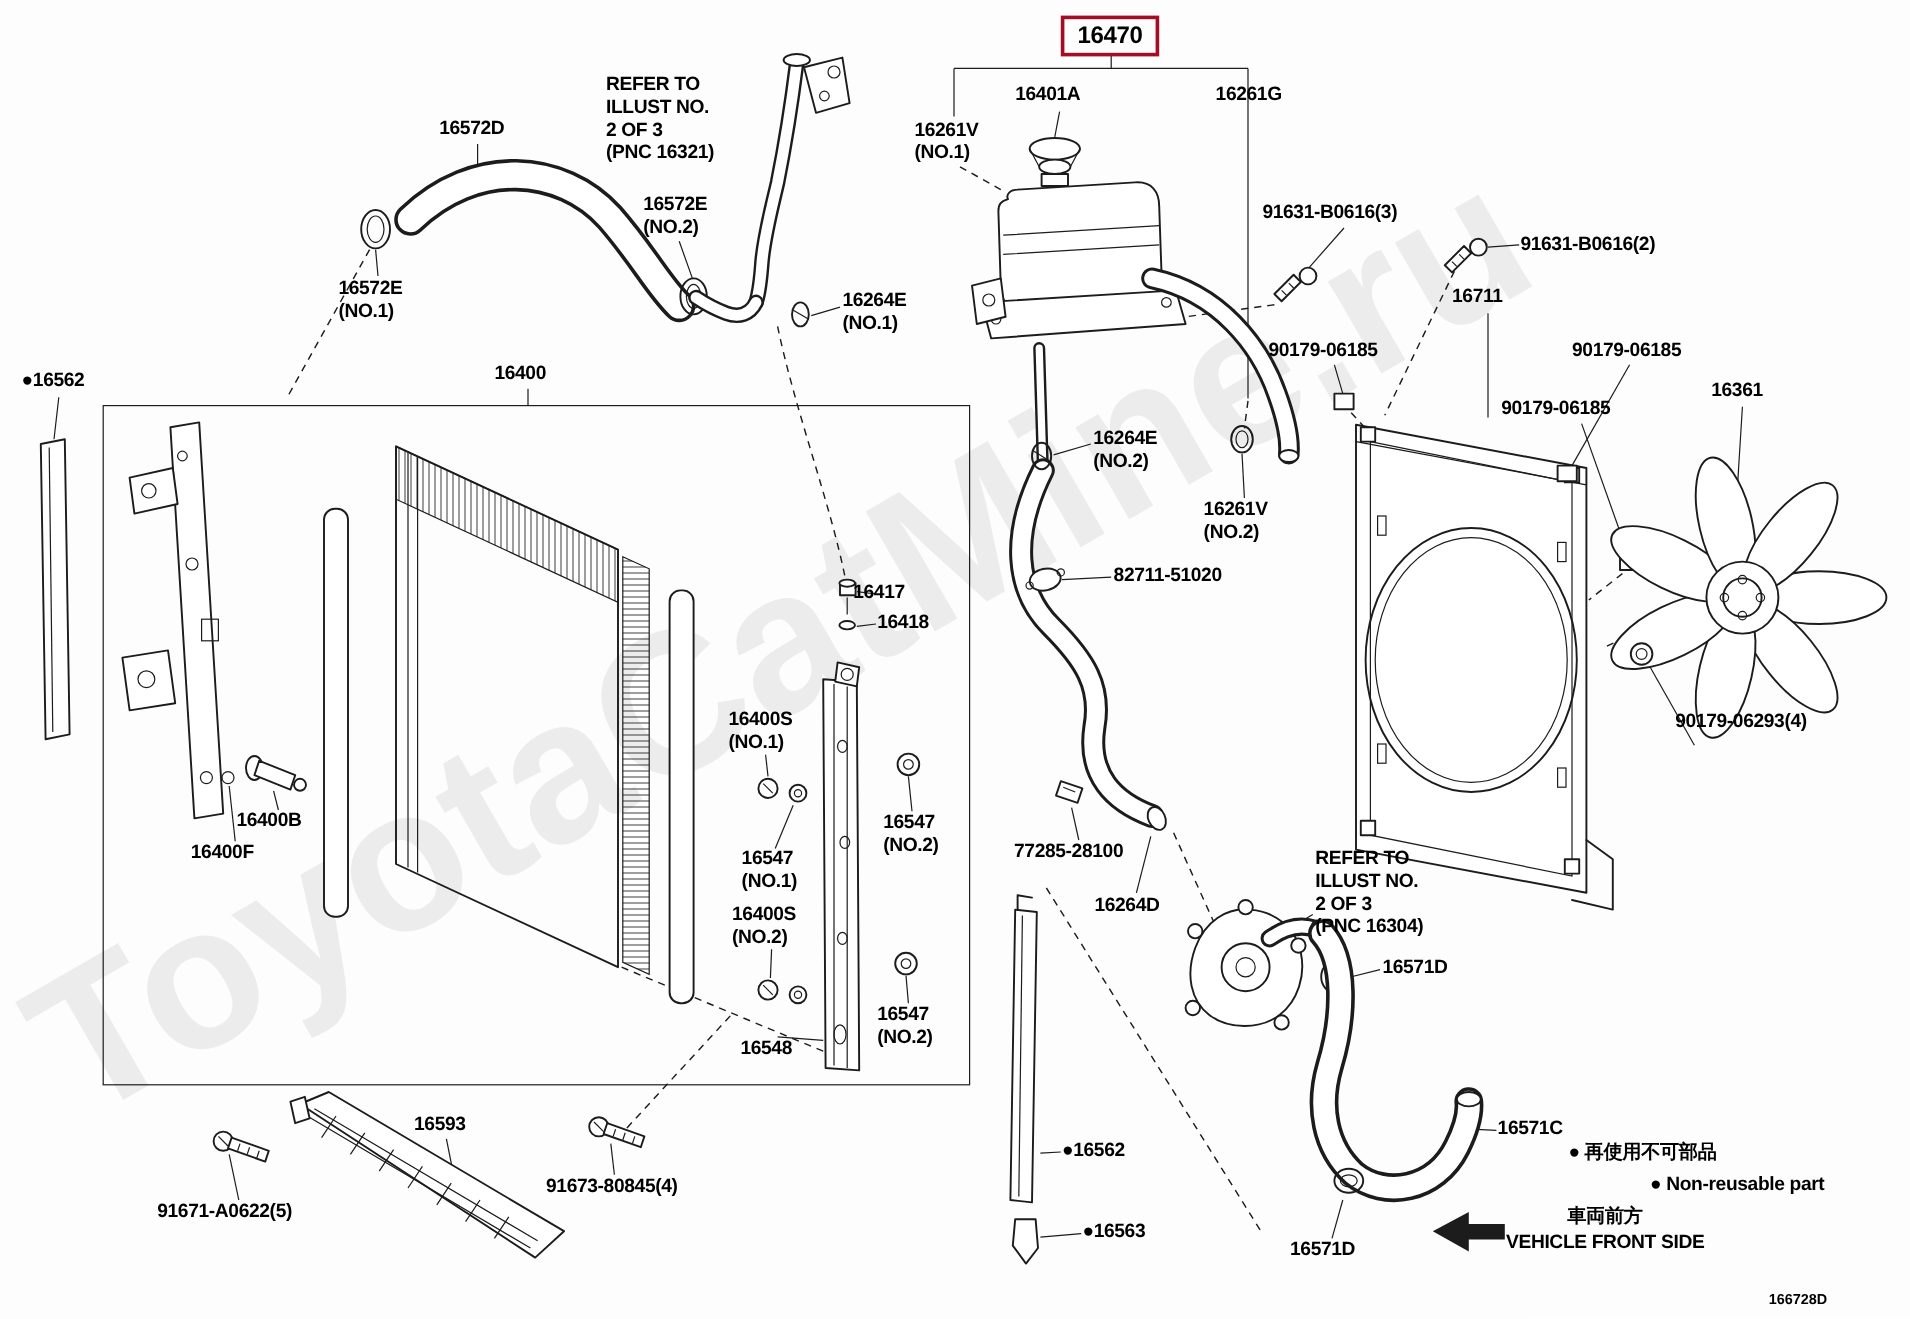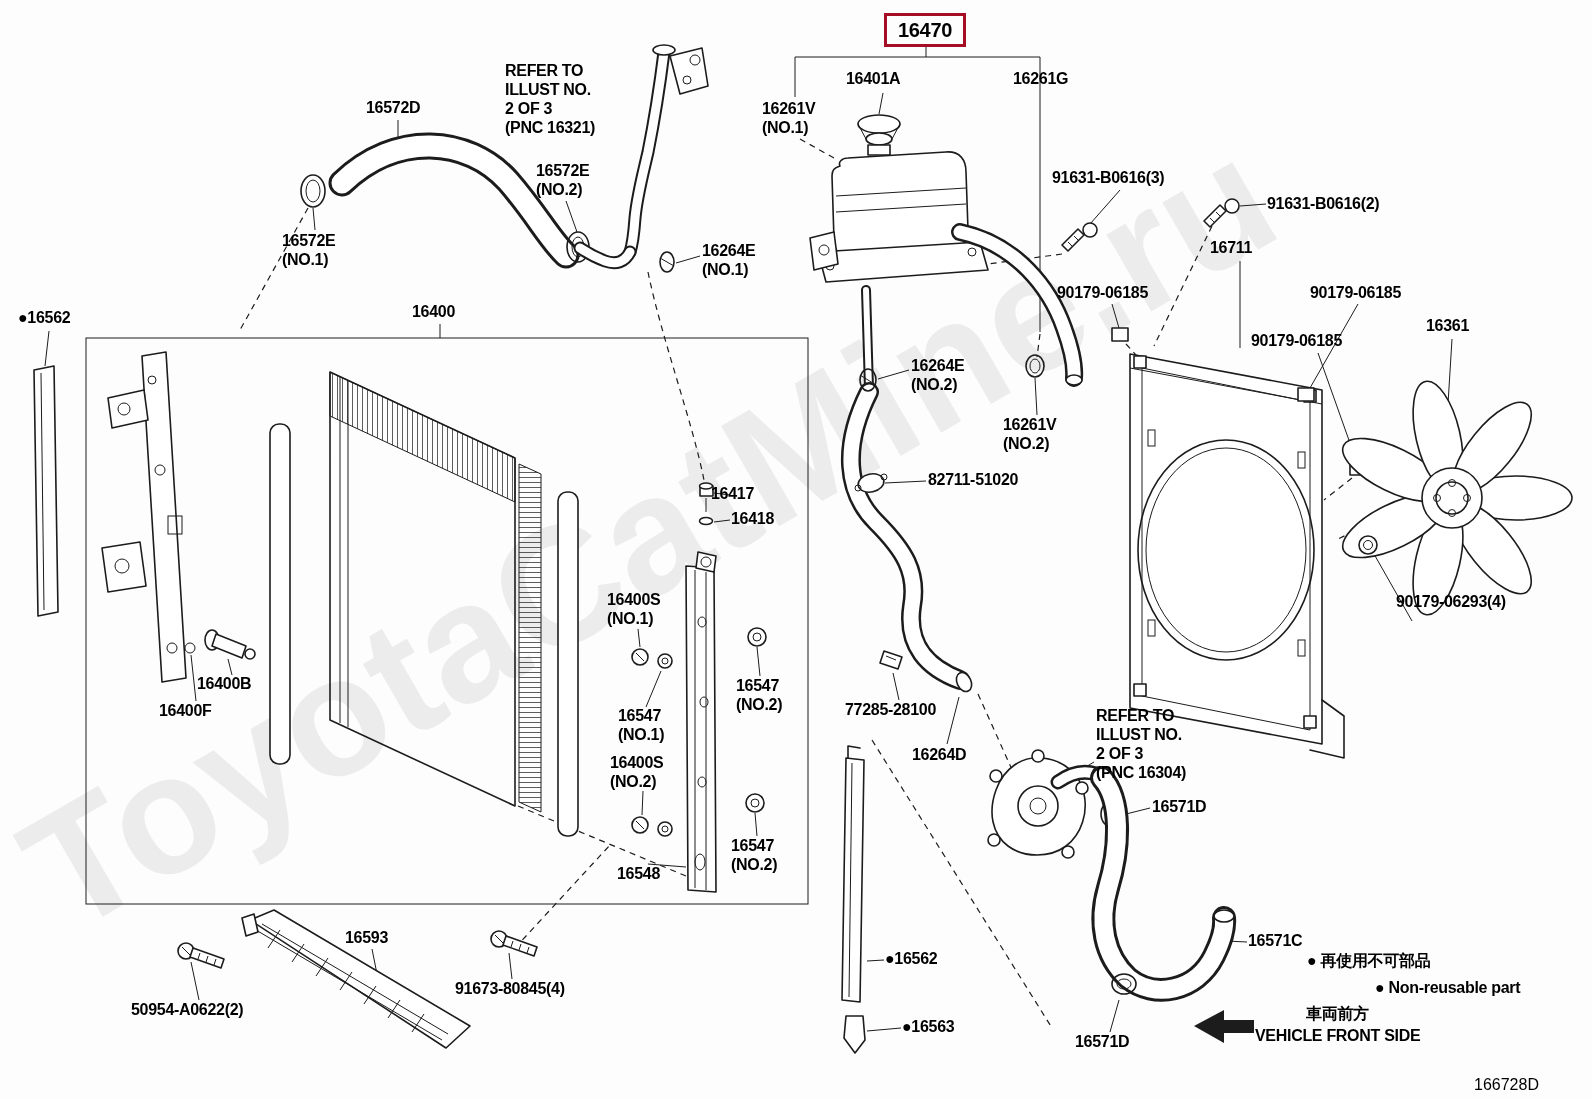--- a/index.html
+++ b/index.html
@@ -19,21 +19,21 @@
   .lbl {
     position:absolute; z-index:2;
     font-size:16px; font-weight:bold; line-height:1.18;
     letter-spacing:-0.3px; white-space:pre-line; color:#000;
   }
   .hlbox {
     position:absolute; z-index:3; left:884px; top:13px; width:82px; height:34px;
     border:3px solid #a50d24; display:flex; align-items:center; justify-content:center;
     font-size:20px; font-weight:bold; letter-spacing:-0.3px;
   }
-  .code { font-weight:normal; font-size:16px; letter-spacing:0; }
+  .code { font-weight:bold; font-size:12px; letter-spacing:0; }
   
   .ln  { fill:none; stroke:#1c1c1c; stroke-width:1.6; stroke-linejoin:round; stroke-linecap:round; }
   .lnf { fill:#fff;  stroke:#1c1c1c; stroke-width:1.6; stroke-linejoin:round; }
   .th  { fill:none; stroke:#1c1c1c; stroke-width:1; }
   .dash{ fill:none; stroke:#1c1c1c; stroke-width:1.2; stroke-dasharray:6 5; }
   .blk { fill:#1c1c1c; stroke:none; }
   .tubeO { fill:none; stroke:#1c1c1c; stroke-linecap:round; }
   .tubeI { fill:none; stroke:#fff; stroke-linecap:round; }
 </style>
 </head>
@@ -393,21 +393,21 @@
   <div class="lbl" style="left:159px;top:702px">16400F</div>
   <div class="lbl" style="left:845px;top:701px">77285-28100</div>
   <div class="lbl" style="left:912px;top:746px">16264D</div>
   <div class="lbl" style="left:1096px;top:707px">REFER TO
 ILLUST NO.
 2 OF 3
 (PNC 16304)</div>
   <div class="lbl" style="left:1152px;top:798px">16571D</div>
   <div class="lbl" style="left:1396px;top:593px">90179-06293(4)</div>
   <div class="lbl" style="left:345px;top:929px">16593</div>
-  <div class="lbl" style="left:131px;top:1001px">50954-A0622(2)</div>
+  <div class="lbl" style="left:131px;top:1001px">91671-A0622(5)</div>
   <div class="lbl" style="left:455px;top:980px">91673-80845(4)</div>
   <div class="lbl" style="left:885px;top:950px">●16562</div>
   <div class="lbl" style="left:902px;top:1018px">●16563</div>
   <div class="lbl" style="left:1248px;top:932px">16571C</div>
   <div class="lbl" style="left:1075px;top:1033px">16571D</div>
 
   <div class="lbl" style="left:1307px;top:952px">● 再使用不可部品</div>
   <div class="lbl" style="left:1375px;top:979px">● Non-reusable part</div>
   <div class="lbl" style="left:1306px;top:1005px">車両前方</div>
   <div class="lbl" style="left:1255px;top:1027px">VEHICLE FRONT SIDE</div>

